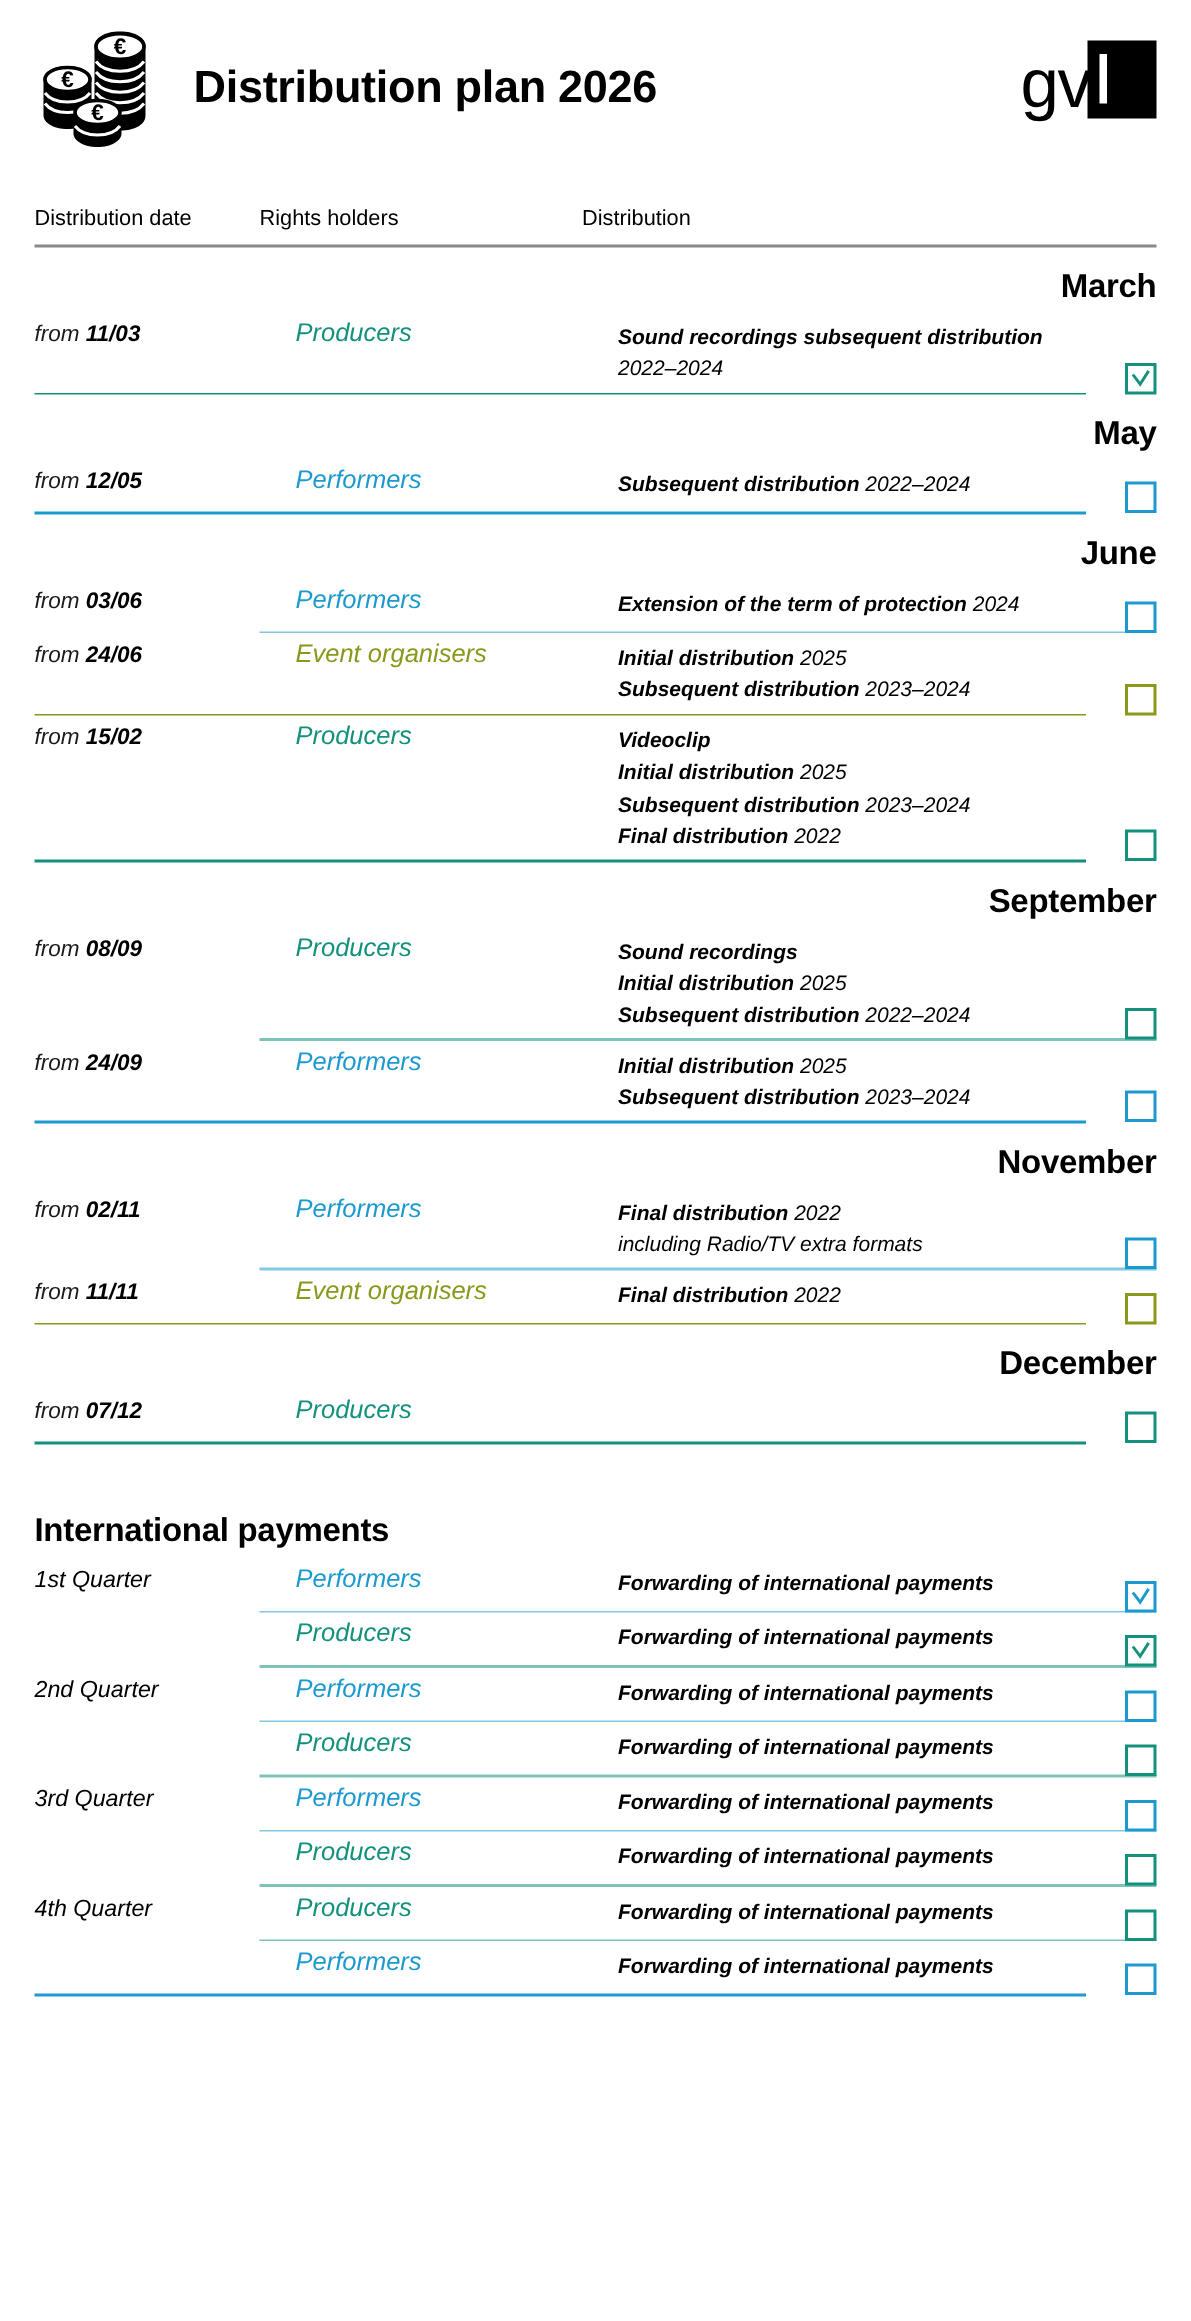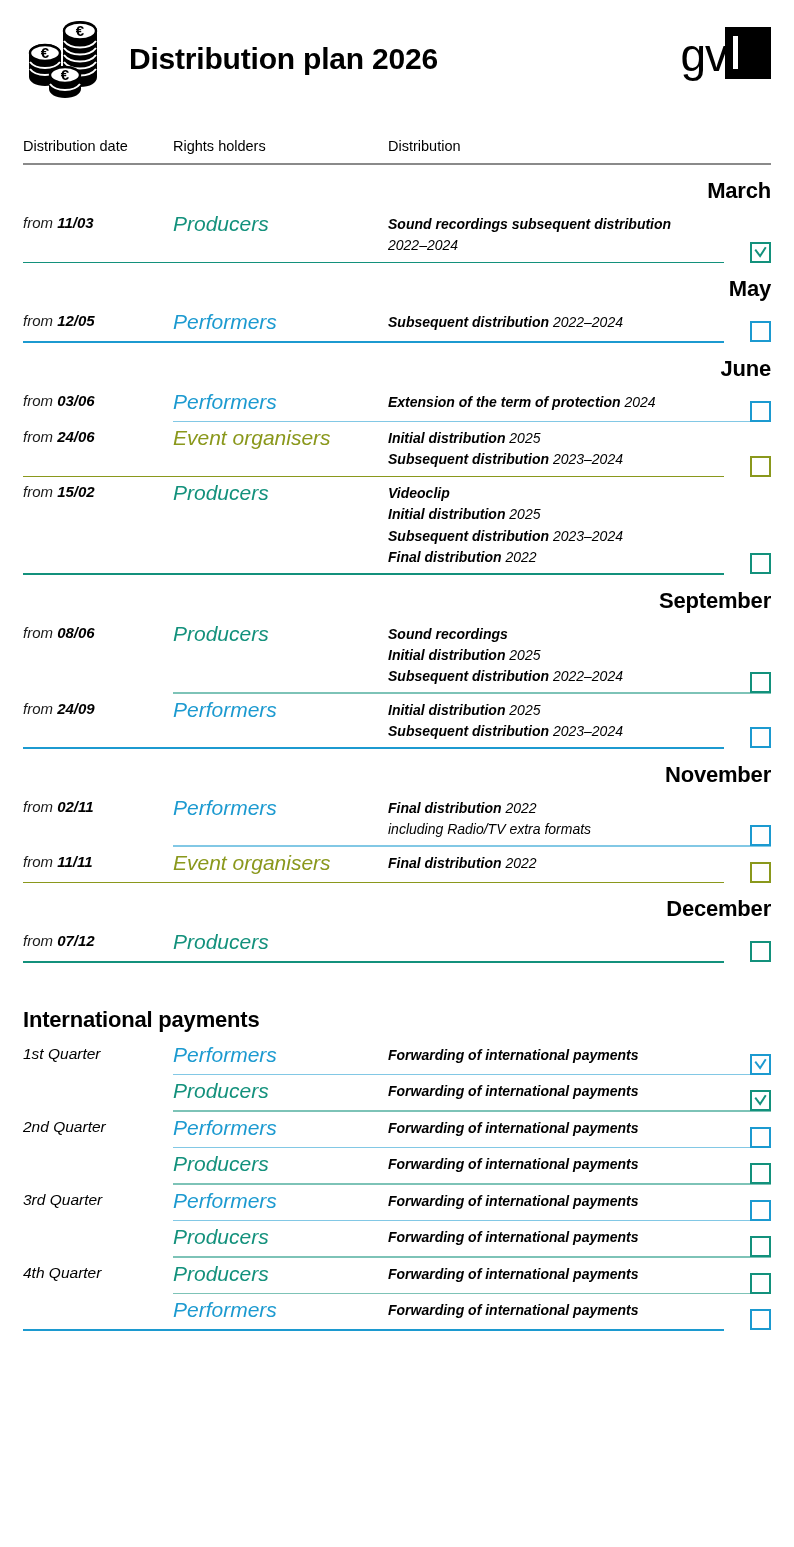--- a/index.html
+++ b/index.html
@@ -126,24 +126,25 @@
     padding-top: 6px;
     white-space: nowrap;
   }
   .cell-date .from { font-weight: normal; color: #1a1a1a; }
   .cell-date .dt { font-weight: bold; }
   .cell-date .quarter { font-weight: normal; font-size: 15.5px; }
 
   .cell-holder {
     width: 215px;
     flex: 0 0 215px;
-    font-size: 21px;
+    font-size: 17px;
     font-weight: normal;
     padding-top: 4px;
     white-space: nowrap;
+    margin-left: 24px;
   }
   .cell-dist {
     flex: 1 1 auto;
     font-size: 14px;
     padding-top: 6px;
     padding-right: 38px;
     line-height: 1.52;
   }
   .cell-dist .b { font-weight: bold; }
   .cell-dist .n { font-weight: normal; }
@@ -295,21 +296,21 @@
           <span class="line"><span class="b">Videoclip</span></span>
           <span class="line"><span class="b">Initial distribution</span><span class="n"> 2025</span></span>
           <span class="line"><span class="b">Subsequent distribution</span><span class="n"> 2023–2024</span></span>
           <span class="line"><span class="b">Final distribution</span><span class="n"> 2022</span></span>
         </div>
         <div class="cbx" style="border-color: rgb(19, 145, 124);"></div>
       </div>
       <div class="rule-section rule-gap-top" style="background: rgb(19, 145, 124);"></div>
       <div class="month-title">September</div>
       <div class="row">
-        <div class="cell-date"><span class="from">from</span> <span class="dt">08/06</span></div>
+        <div class="cell-date"><span class="from">from</span> <span class="dt">08/09</span></div>
         <div class="cell-holder" style="color: rgb(19, 145, 124);">Producers</div>
         <div class="cell-dist">
           <span class="line"><span class="b">Sound recordings</span></span>
           <span class="line"><span class="b">Initial distribution</span><span class="n"> 2025</span></span>
           <span class="line"><span class="b">Subsequent distribution</span><span class="n"> 2022–2024</span></span>
         </div>
         <div class="cbx" style="border-color: rgb(19, 145, 124);"></div>
       </div>
       <div class="rule-inner rule-gap-top" style="background: rgb(19, 145, 124);"></div>
       <div class="row">

